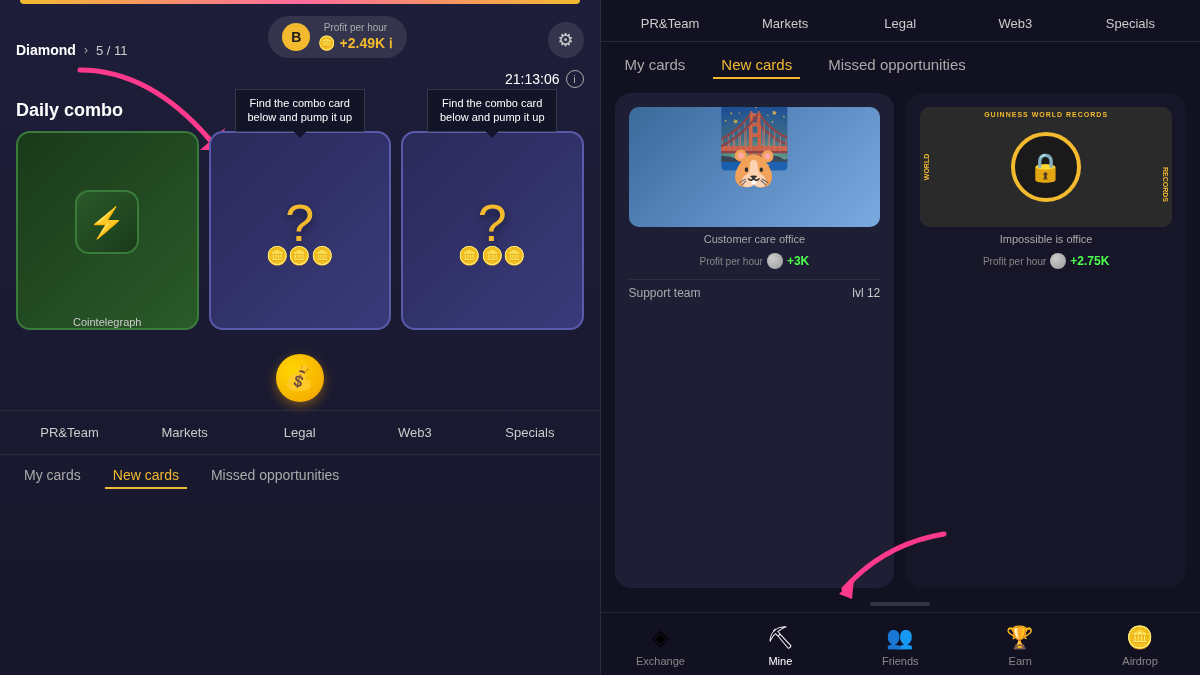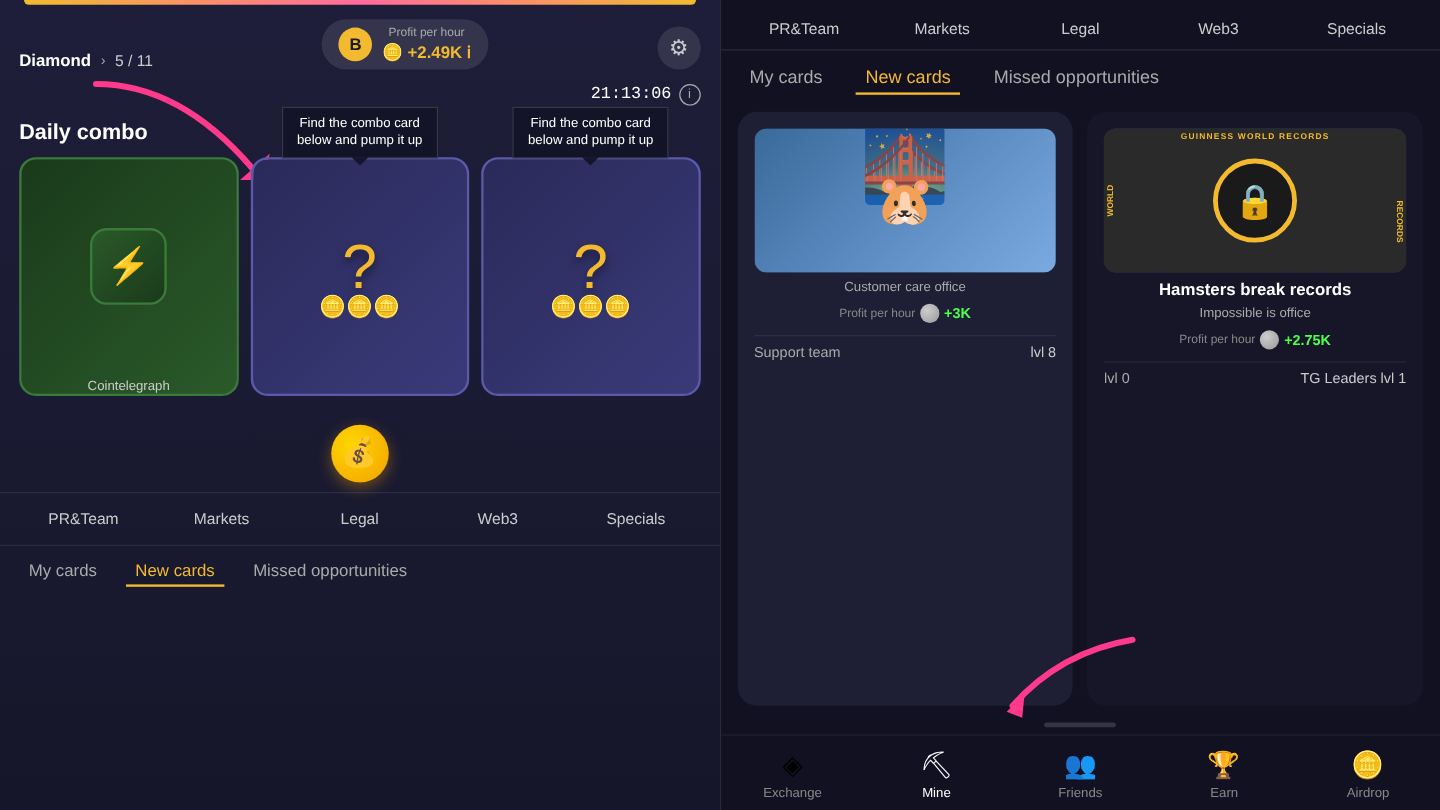--- a/index.html
+++ b/index.html
@@ -99,21 +99,21 @@
     }
 
     
     .timer-row {
       display: flex;
       justify-content: flex-end;
       align-items: center;
       padding: 4px 16px;
       gap: 6px;
     }
-    .timer-text { color: #fff; font-size: 14px; font-weight: 500; font-family: Liberation Mono, monospace; }
+    .timer-text { color: #fff; font-size: 14px; font-weight: 500; }
     .info-icon {
       width: 18px;
       height: 18px;
       border-radius: 50%;
       border: 1.5px solid #aaa;
       color: #aaa;
       font-size: 11px;
       display: flex;
       align-items: center;
       justify-content: center;
@@ -606,46 +606,41 @@
         </div>
       </div>
       <div class="card-subtitle">Customer care office</div>
       <div class="card-profit-row">
         <span class="profit-label-sm">Profit per hour</span>
         <div class="profit-coin-sm"></div>
         <span class="profit-val-sm profit-green">+3K</span>
       </div>
       <div class="card-footer">
         <span class="card-lvl">Support team</span>
-        <span class="card-lvl-label">lvl 8</span>
+        <span class="card-lvl-label">lvl 12</span>
       </div>
     </div>
 
     <div class="card-item card-item-dark">
       <div class="card-item-image">
         <div class="guinness-bg">
           <span class="guinness-top" style="position:absolute;top:4px;color:#f3ba2f;font-size:7px;letter-spacing:1px;font-weight:bold;">GUINNESS WORLD RECORDS</span>
           <span style="position:absolute;left:3px;top:50%;transform:translateY(-50%);writing-mode:vertical-rl;transform:rotate(180deg) translateY(50%);color:#f3ba2f;font-size:7px;font-weight:bold;">WORLD</span>
           <div class="guinness-ring">
             <span class="lock-icon-guinness">🔒</span>
           </div>
           <span style="position:absolute;right:3px;top:50%;writing-mode:vertical-rl;color:#f3ba2f;font-size:7px;font-weight:bold;">RECORDS</span>
         </div>
       </div>
-      <div class="card-name">Hamsters break records</div>
       <div class="card-subtitle">Impossible is office</div>
       <div class="card-profit-row">
         <span class="profit-label-sm">Profit per hour</span>
         <div class="profit-coin-sm"></div>
         <span class="profit-val-sm profit-green">+2.75K</span>
       </div>
-      <div class="card-footer">
-        <span class="card-lvl">lvl 0</span>
-        <span class="card-lvl-label">TG Leaders lvl 1</span>
-      </div>
     </div>
 
   </div>
 
   <div class="right-bottom-scrollbar"></div>
 
   <div class="bottom-nav">
     <div class="nav-item">
       <span class="nav-icon">◈</span>
       <span class="nav-label">Exchange</span>

